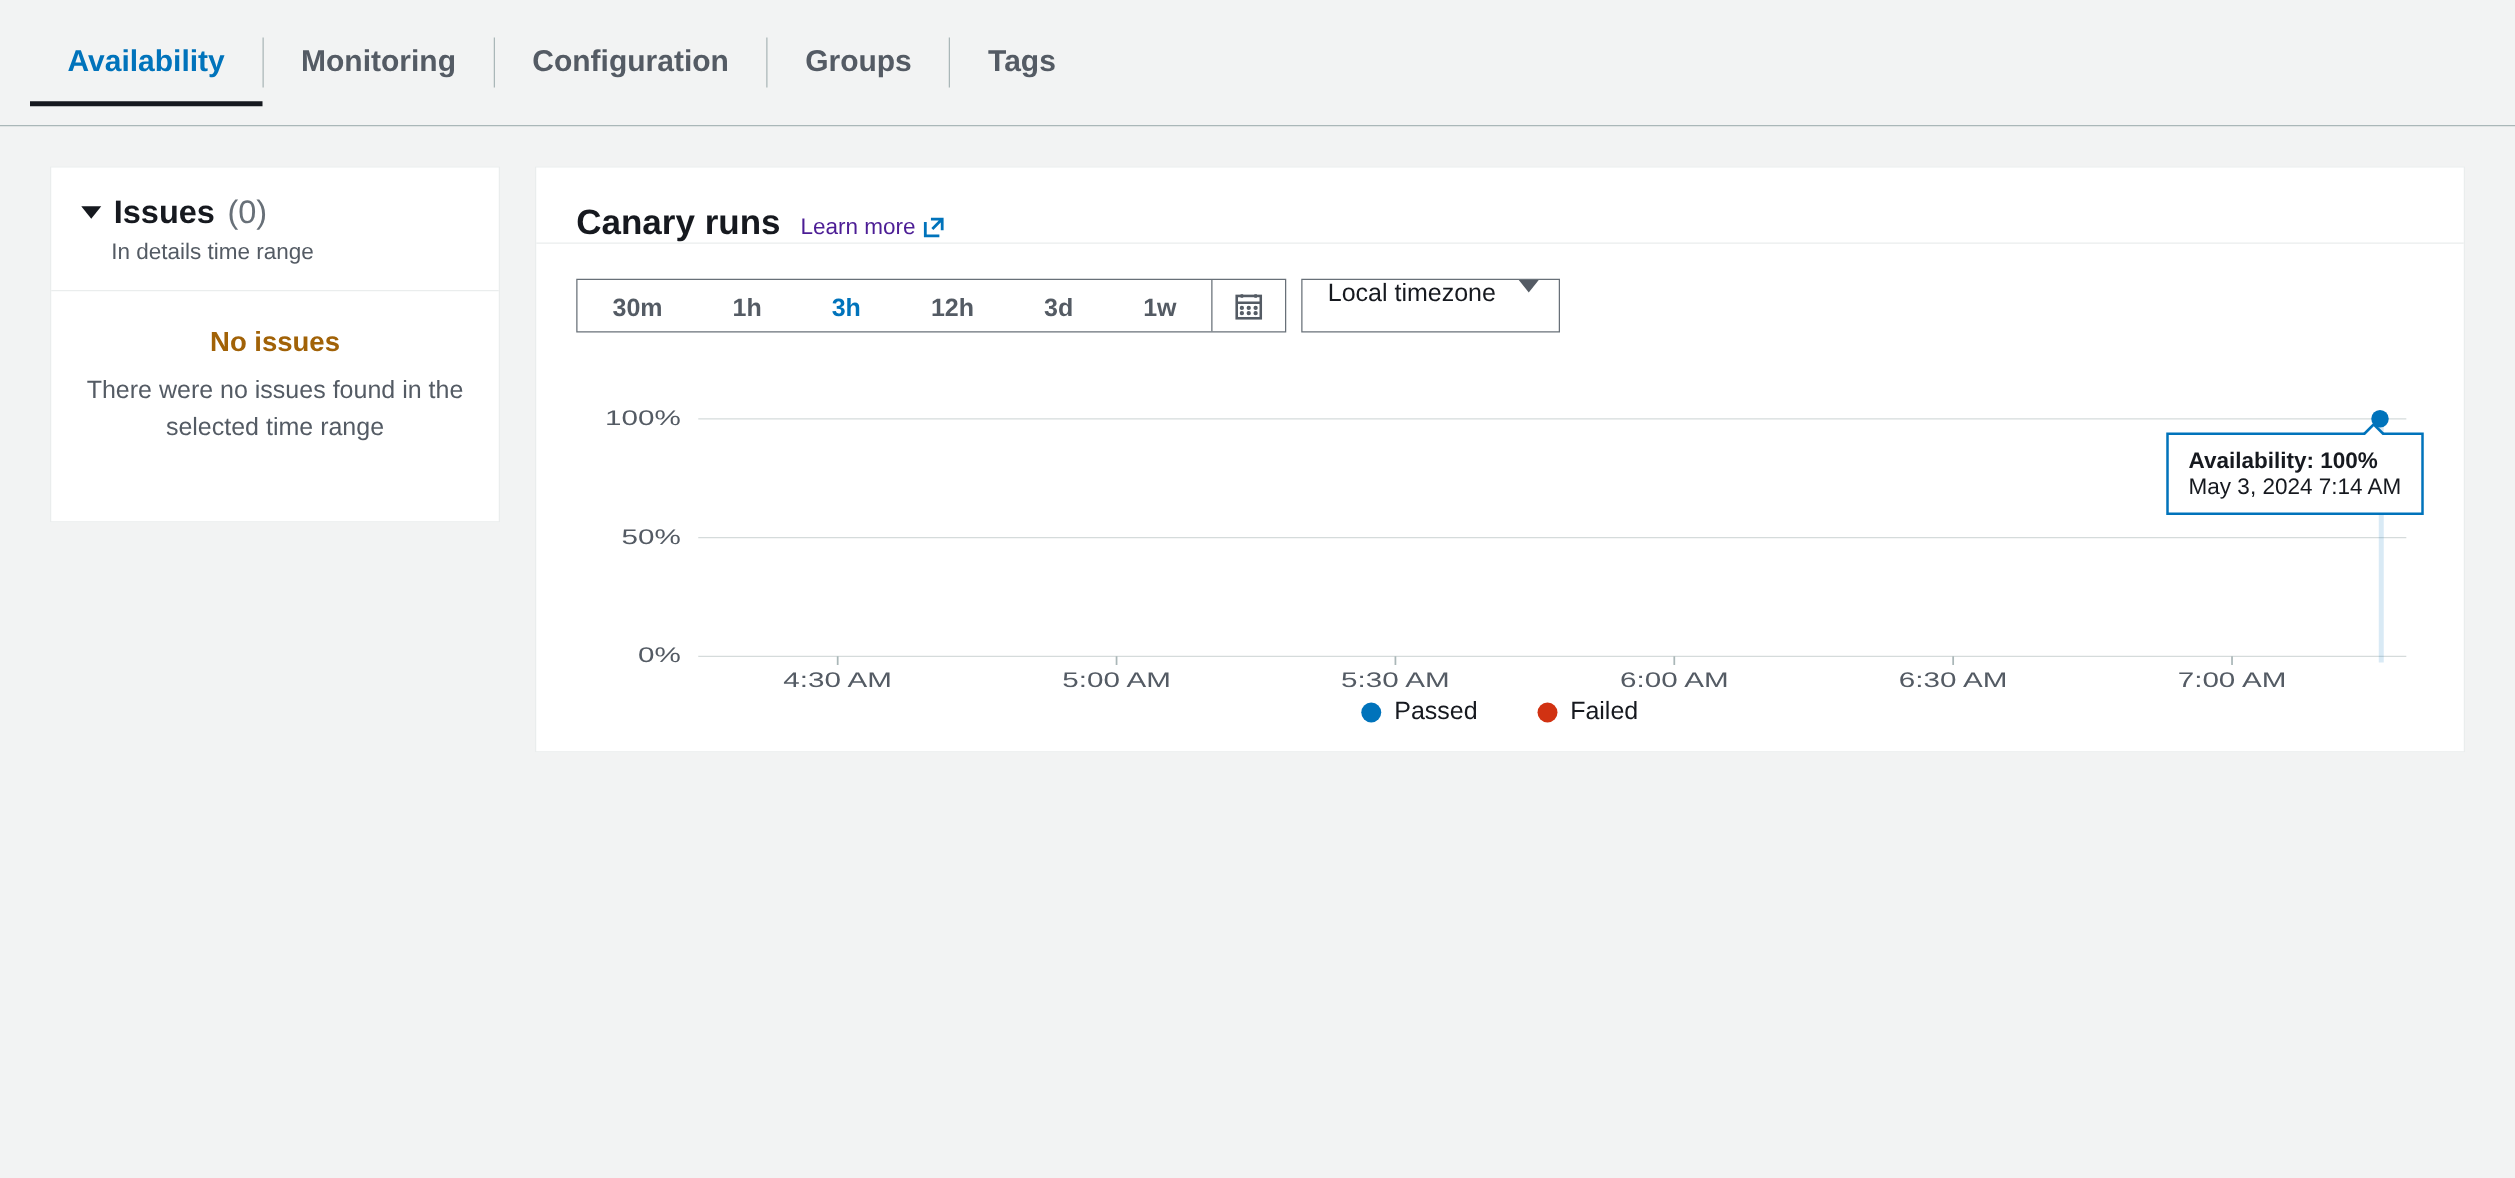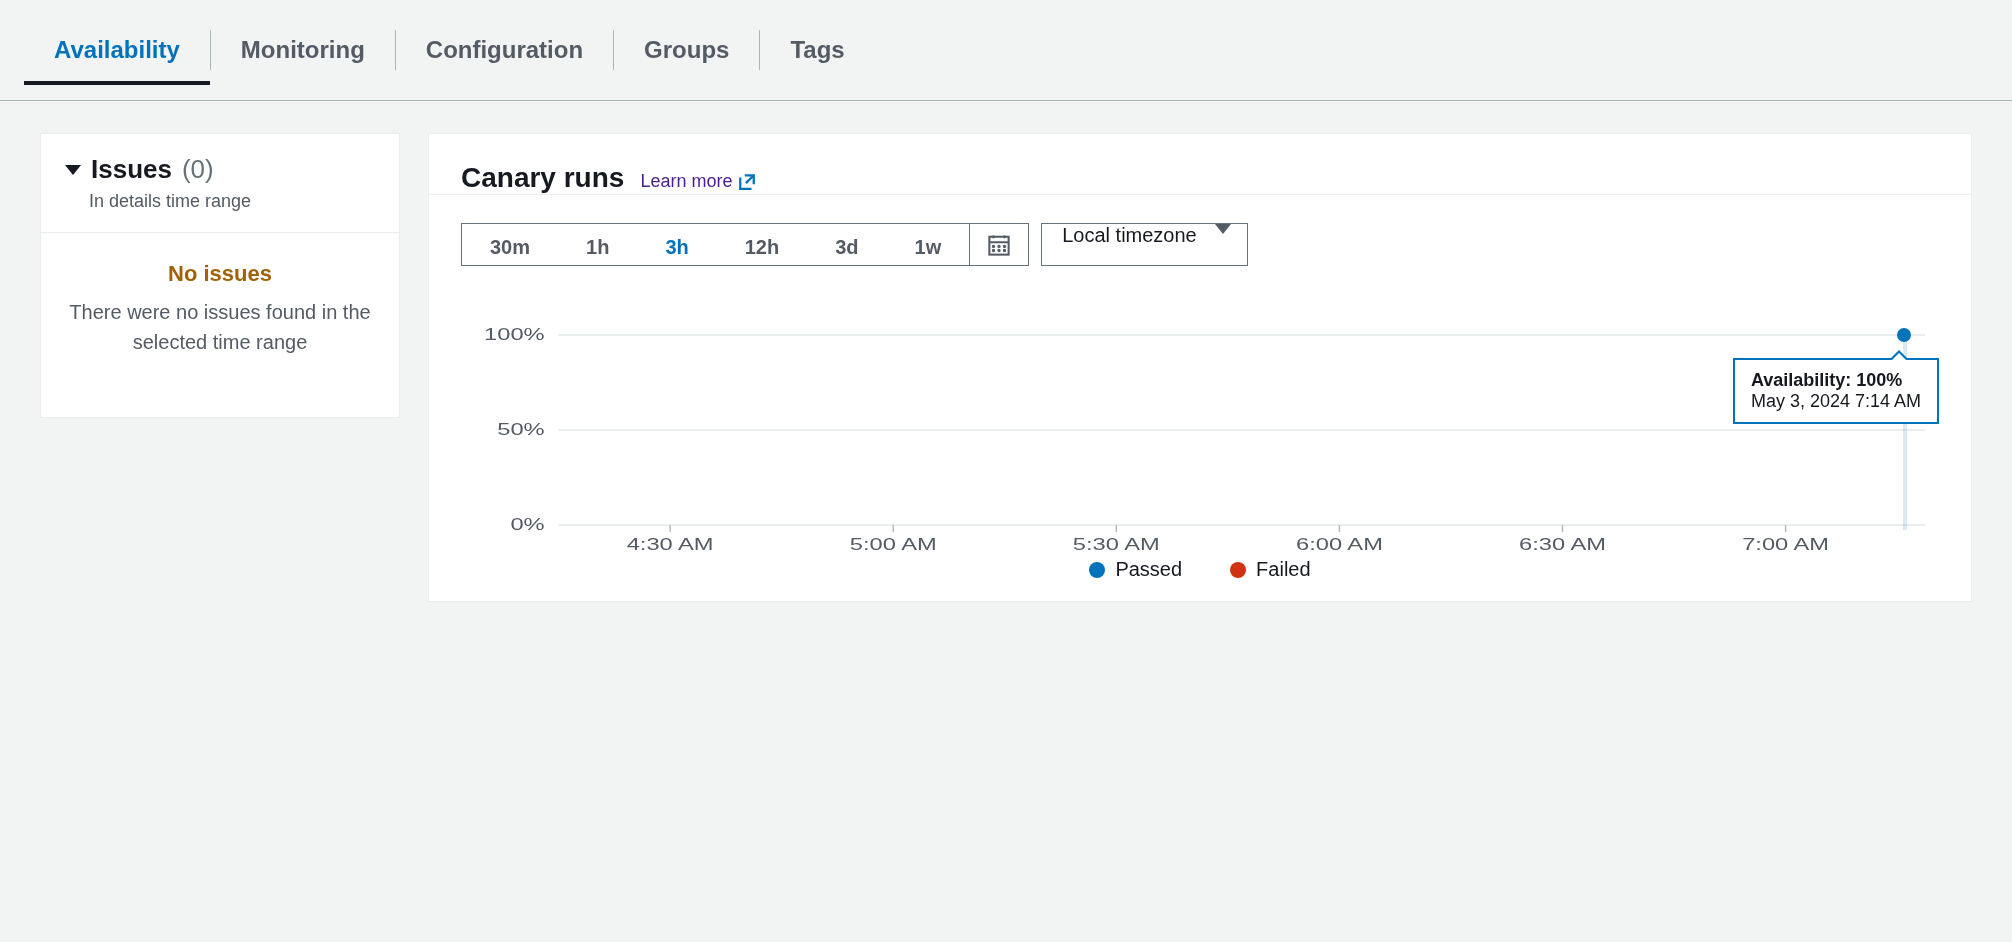--- a/index.html
+++ b/index.html
@@ -173,21 +173,21 @@
     .chart-wrap {
       margin-top: 20px;
       position: relative;
     }
     .chart-svg { width: 100%; height: 240px; display: block; }
     .y-tick { font-size: 17px; fill: #545b64; text-anchor: end; }
     .x-tick { font-size: 17px; fill: #545b64; text-anchor: middle; }
     .gridline { stroke: #d5dbdb; stroke-width: 1; }
     .tooltip {
       position: absolute;
-      right: 0; top: 48px;
+      right: 0; top: 36px;
       background: #fff;
       border: 2px solid #0073bb;
       padding: 10px 16px;
       font-size: 18px;
       z-index: 5;
     }
     .tooltip::before {
       content: "";
       position: absolute;
       top: -10px; right: 28px;

